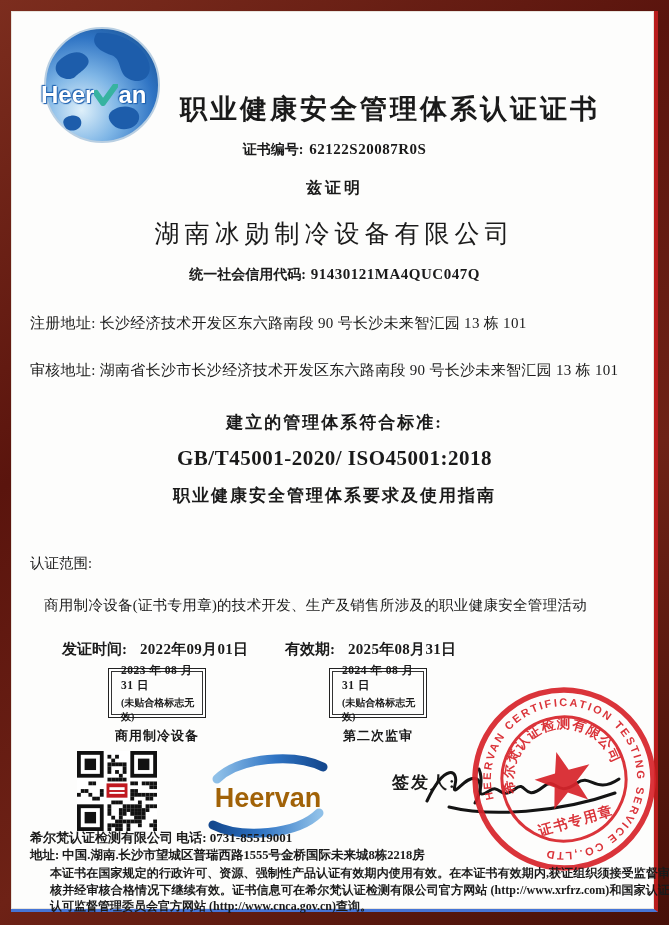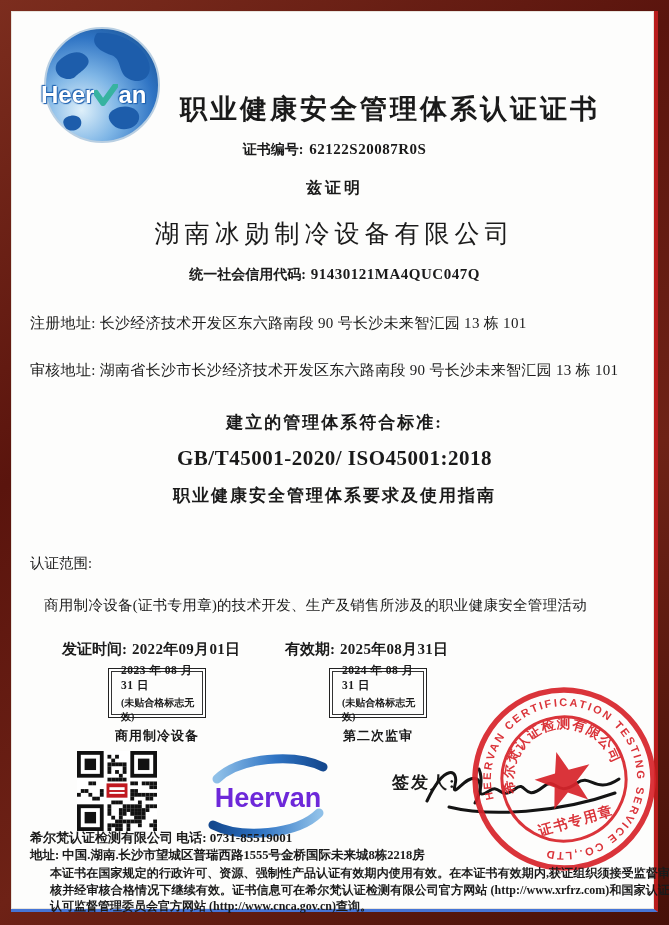--- a/index.html
+++ b/index.html
@@ -26,21 +26,21 @@
   .credit .num{font-size:15px;margin-left:5px;letter-spacing:.5px;}
   .addr{left:19px;width:620px;font-size:15px;letter-spacing:.3px;}
   .addr1{top:303px;}
   .addr2{top:350px;}
   .std-head{top:400px;font-size:17px;font-weight:700;letter-spacing:2px;}
   .std-code{top:435px;font-size:21px;font-weight:600;letter-spacing:.5px;}
   .std-desc{top:473px;font-size:17px;font-weight:700;letter-spacing:2px;}
   .scope-label{top:531px;left:19px;font-size:14.5px;margin-top:12px;}
   .scope-text{top:585px;left:33px;width:600px;font-size:14.5px;letter-spacing:.3px;}
   .date-item{top:629px;font-size:15px;font-weight:700;}
-  .date-item .val{margin-left:5px;letter-spacing:.3px;}
+  .date-item .val{margin-left:13px;letter-spacing:.3px;}
   .di1{left:51px;}
   .di2{left:274px;}
   .sbox{top:657px;height:50px;border:1px solid #222;box-shadow:inset 0 0 0 2px #fff,inset 0 0 0 3px #333;
         display:flex;flex-direction:column;justify-content:center;align-items:center;gap:3px;box-sizing:border-box;padding-left:12px;}
   .sbox .d{font-size:11.5px;font-weight:600;letter-spacing:.5px;}
   .sbox .n{font-size:10px;font-weight:700;}
   .sb1{left:97px;width:98px;}
   .sb2{left:318px;width:98px;}
   .scap{top:716px;font-size:13px;font-weight:700;text-align:center;letter-spacing:1px;}
   .sc1{left:97px;width:98px;}
@@ -52,21 +52,21 @@
   .seal{left:457px;top:672px;opacity:.93;}
   .f1{top:818px;left:19px;font-size:13px;font-weight:700;}
   .f2{top:836px;left:19px;font-size:12.5px;font-weight:700;}
   .legal{top:854px;left:19px;width:620px;font-size:12px;font-weight:600;line-height:16.5px;text-align:justify;margin-left:20px;}
   .glogo{left:26px;top:14px;width:130px;height:122px;}
   .glogo-wrap{position:relative;width:130px;height:122px;}
   .glogo-text{position:absolute;left:4px;top:56px;width:126px;font-family:"Liberation Sans","DejaVu Sans",sans-serif;
     font-weight:700;font-size:24px;color:#fff;letter-spacing:0;
     text-shadow:0 0 2px #1c5fae,1px 1px 1px #1c5fae,-1px -1px 1px #1c5fae;}
   .blogo-text{position:absolute;left:0;top:30px;width:130px;text-align:center;
-    font-family:"Liberation Sans","DejaVu Sans",sans-serif;font-weight:700;font-size:27px;color:#6d28d9;}
+    font-family:"Liberation Sans","DejaVu Sans",sans-serif;font-weight:700;font-size:27px;color:#a16207;}
 </style>
 </head>
 <body>
 
 <div class="page">
 
   <div class="abs glogo">
     <div class="glogo-wrap">
       <svg width="130" height="122" viewBox="0 0 130 122">
         <defs>

